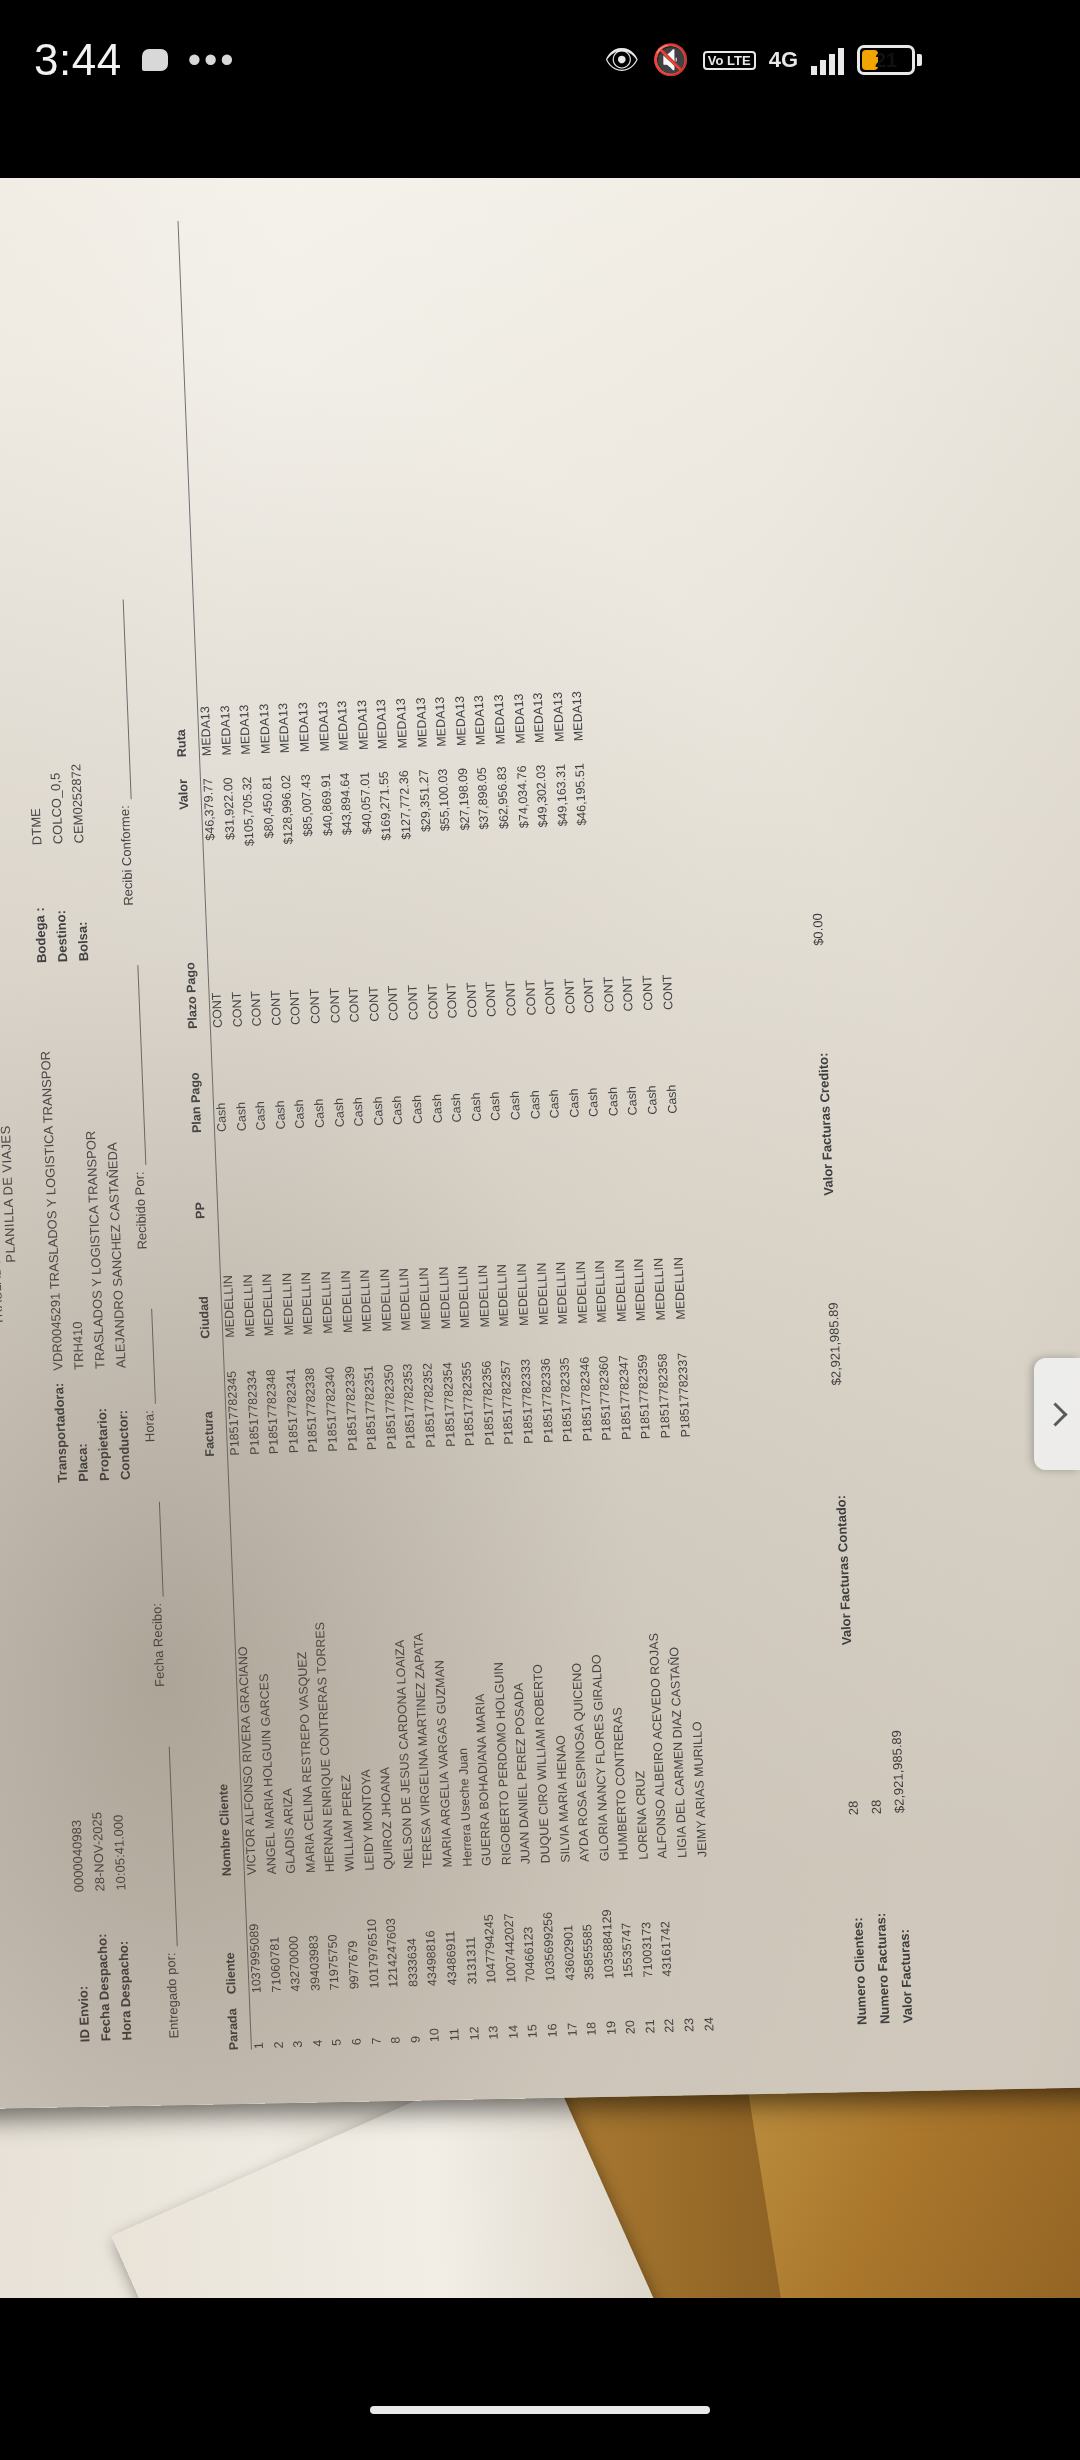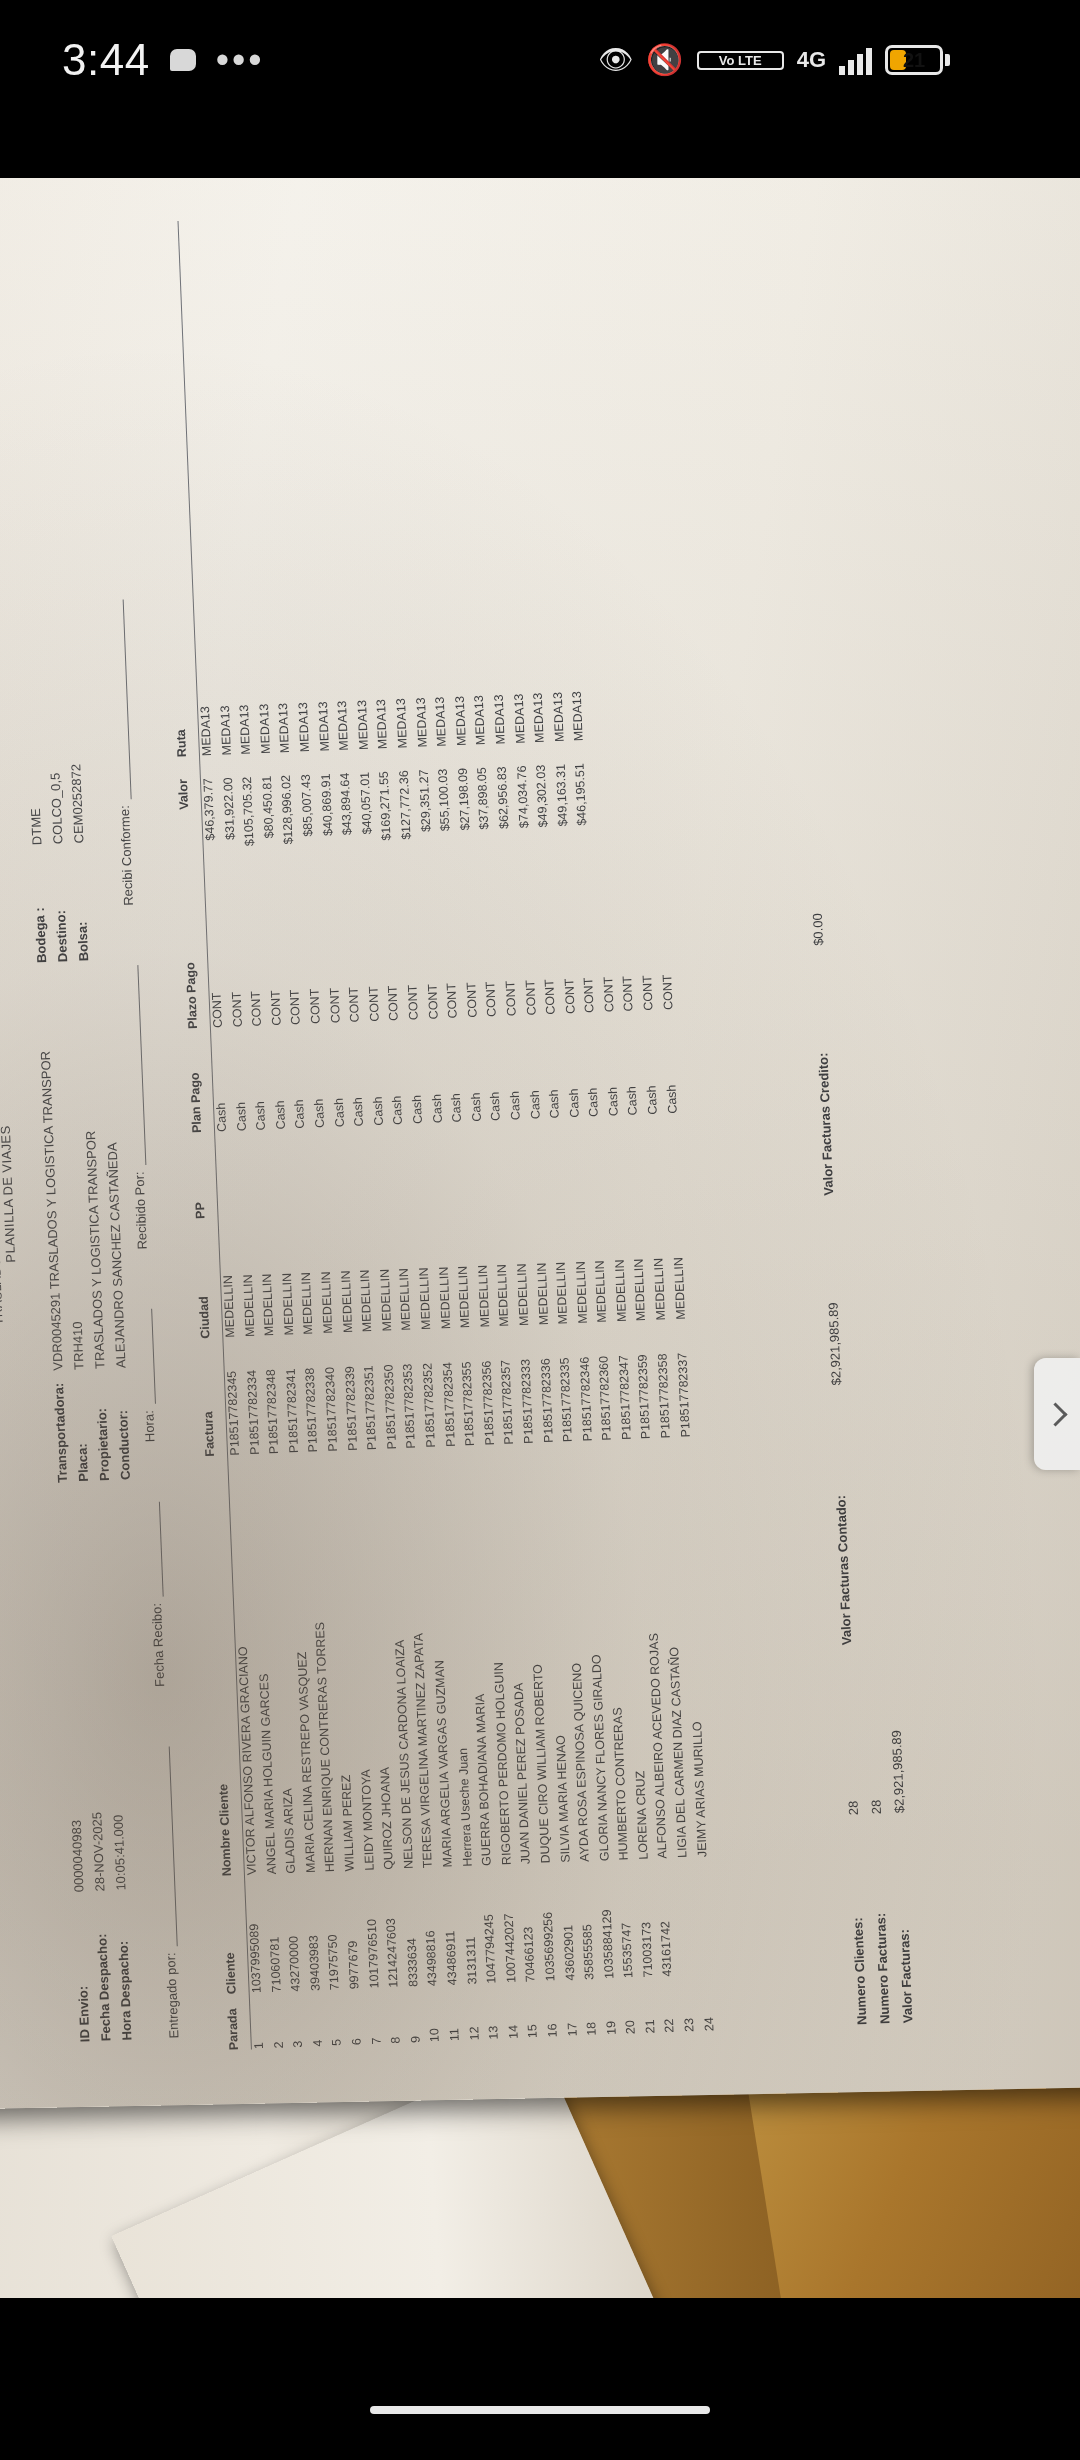--- a/index.html
+++ b/index.html
@@ -24,21 +24,20 @@
     position: absolute;
     top: 0; left: 0;
     width: 956px;
     height: 120px;
     color: #ffffff;
     display: flex;
     align-items: center;
     justify-content: space-between;
     padding: 0 34px;
     box-sizing: border-box;
-    margin-left: 28px;
   }
   .sb-left {
     display: flex;
     align-items: center;
     gap: 20px;
   }
   .sb-clock {
     font-size: 44px;
     letter-spacing: 0.5px;
     color: #f2f2f2;
@@ -68,21 +67,21 @@
     align-items: center;
   }
   .ic-eye {
     font-size: 28px;
   }
   .ic-vo {
     border: 2px solid #e8e8e8;
     border-radius: 4px;
     font-size: 13px;
     line-height: 11px;
-    padding: 2px 20px;
+    padding: 2px 3px;
     text-align: center;
     font-weight: bold;
   }
   .ic-4g {
     font-size: 22px;
     font-weight: bold;
     line-height: 1;
   }
   .sig {
     display: inline-flex;

